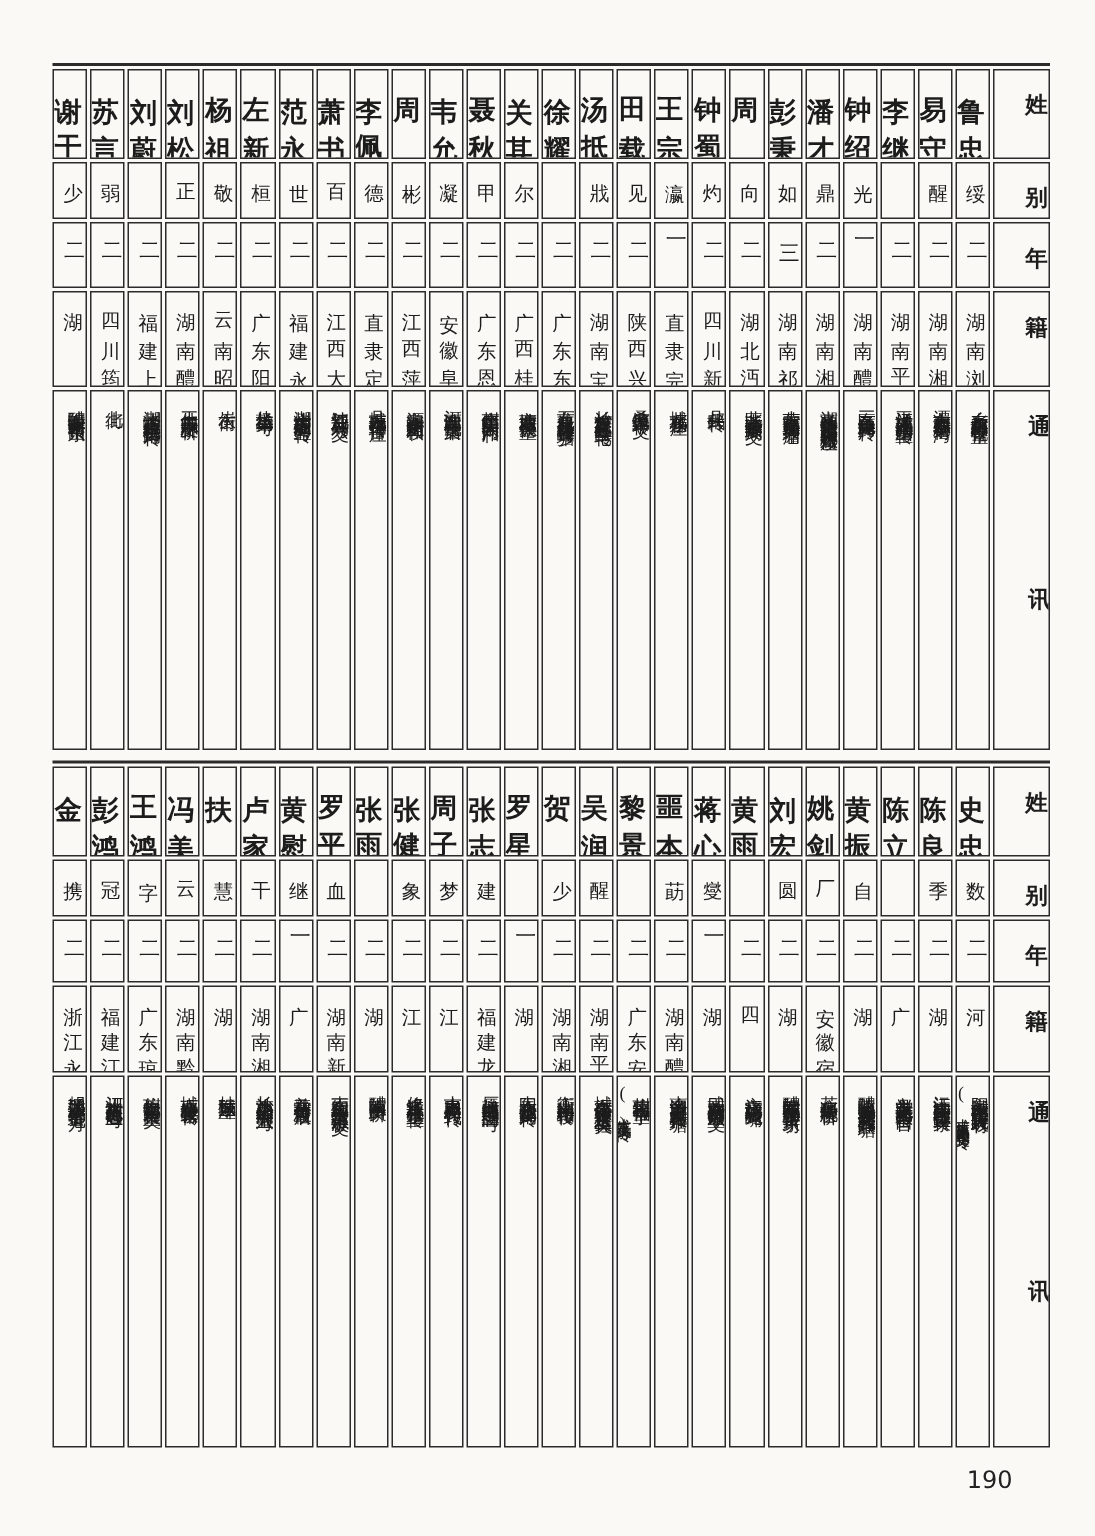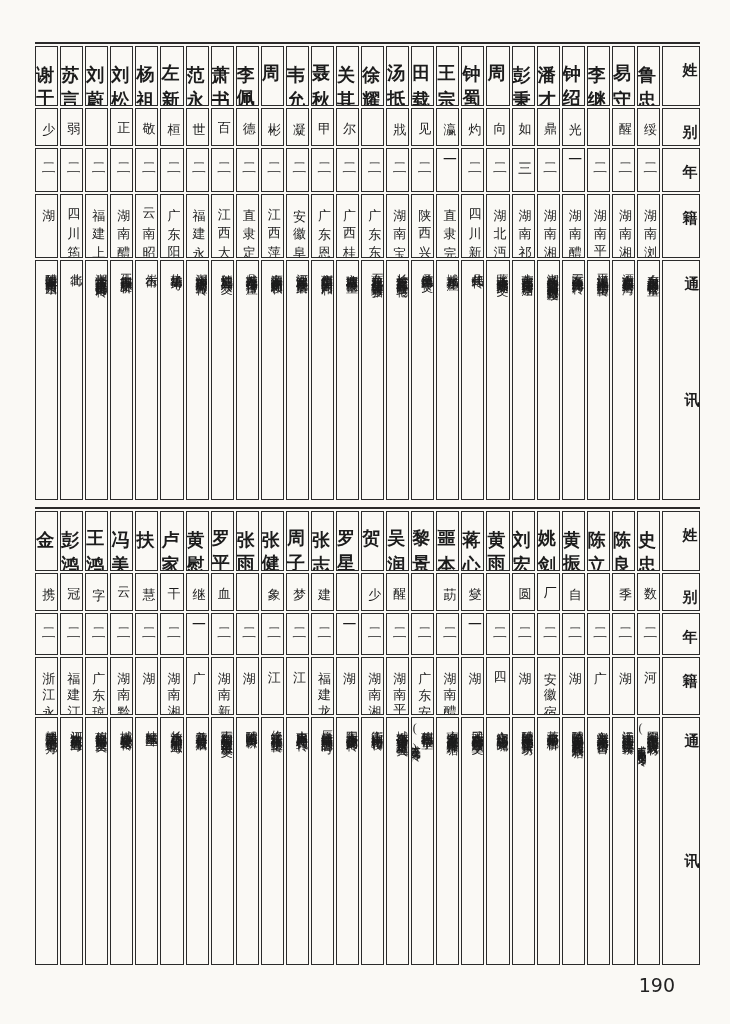--- a/index.html
+++ b/index.html
@@ -48,21 +48,21 @@
   .c-age{height:var(--h-age);font-size:14px;}
   .c-native{height:var(--h-native);font-size:13px;}
   .c-addr{height:var(--h-addr);font-size:12px;line-height:1.05;letter-spacing:1px;white-space:pre-line;text-align:left;}
   .hdr .cell{font-size:15px;font-weight:bold;letter-spacing:1px;}
   .hdr .c-addr{text-align:justify;text-align-last:justify;font-size:15px;}
   .t-top{--h-name:60px;--h-hao:38px;--h-age:44px;--h-native:64px;--h-addr:240px;}
   .t-bottom{--h-name:60px;--h-hao:38px;--h-age:42px;--h-native:58px;--h-addr:248px;}
   .page-number{
     position:absolute;
     right:55px;bottom:28px;
-    font-size:19px;
+    font-size:16px;
     font-family:"DejaVu Sans","Liberation Sans",sans-serif;
     color:#222;
   }
 </style>
 </head>
 <body>
 
 <div class="page">
   <section class="roster-table t-top">
       <div class="col hdr">

